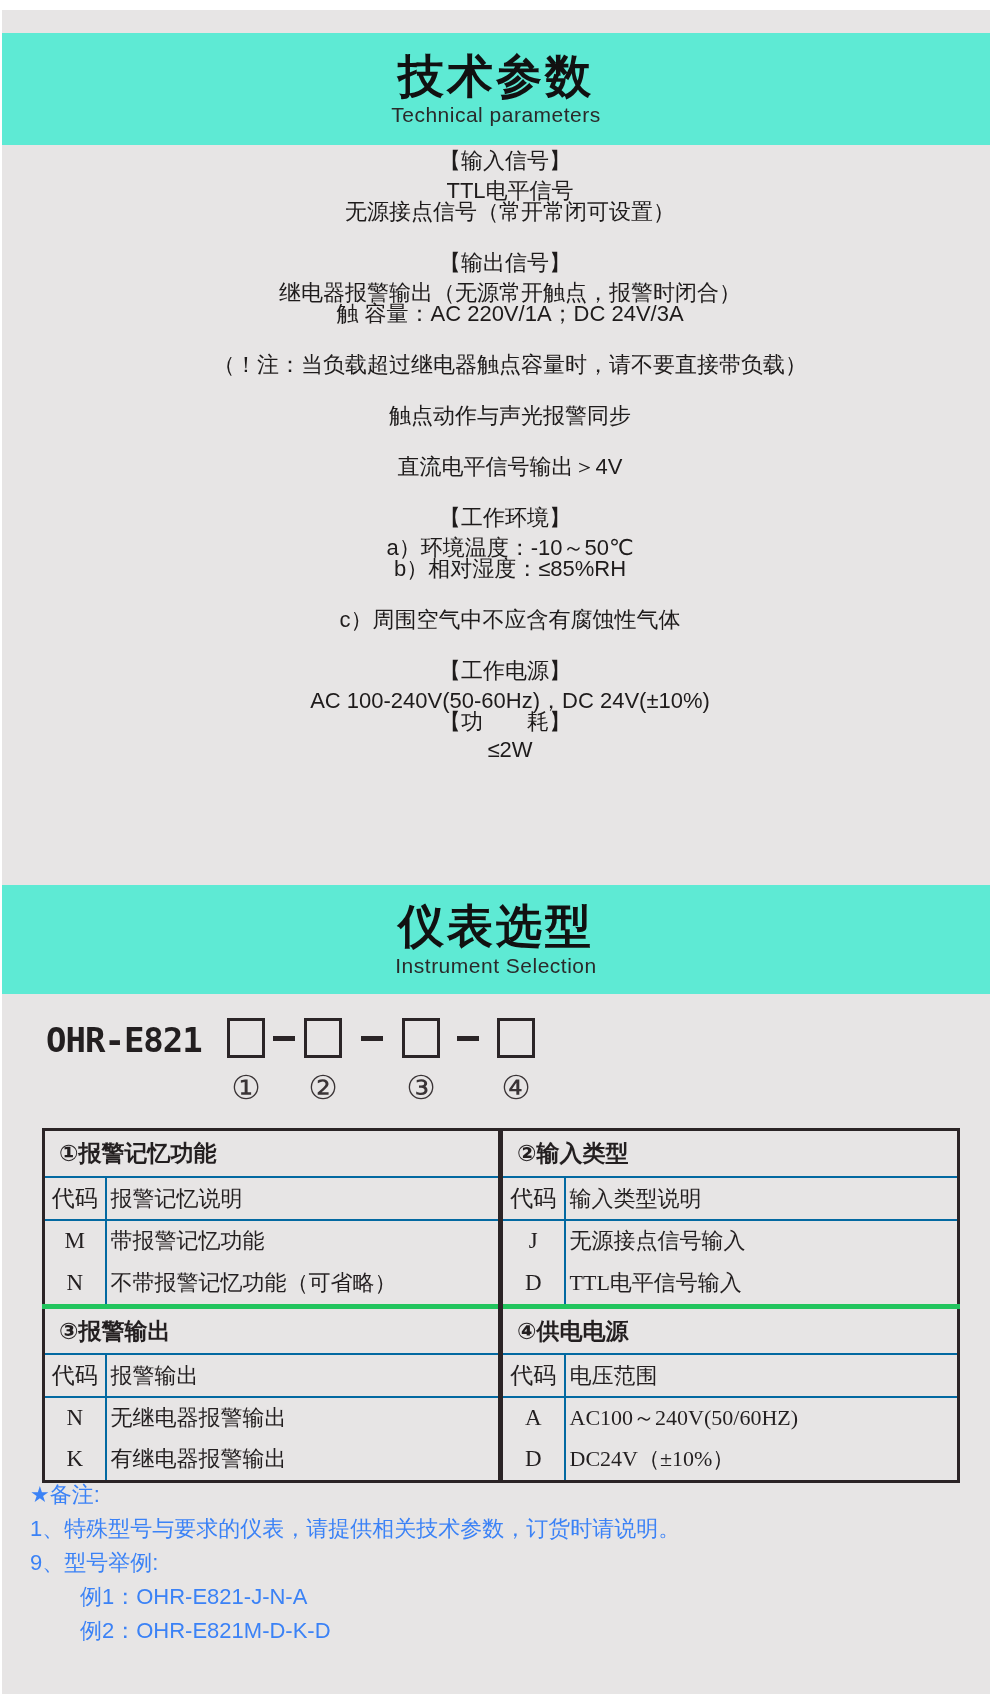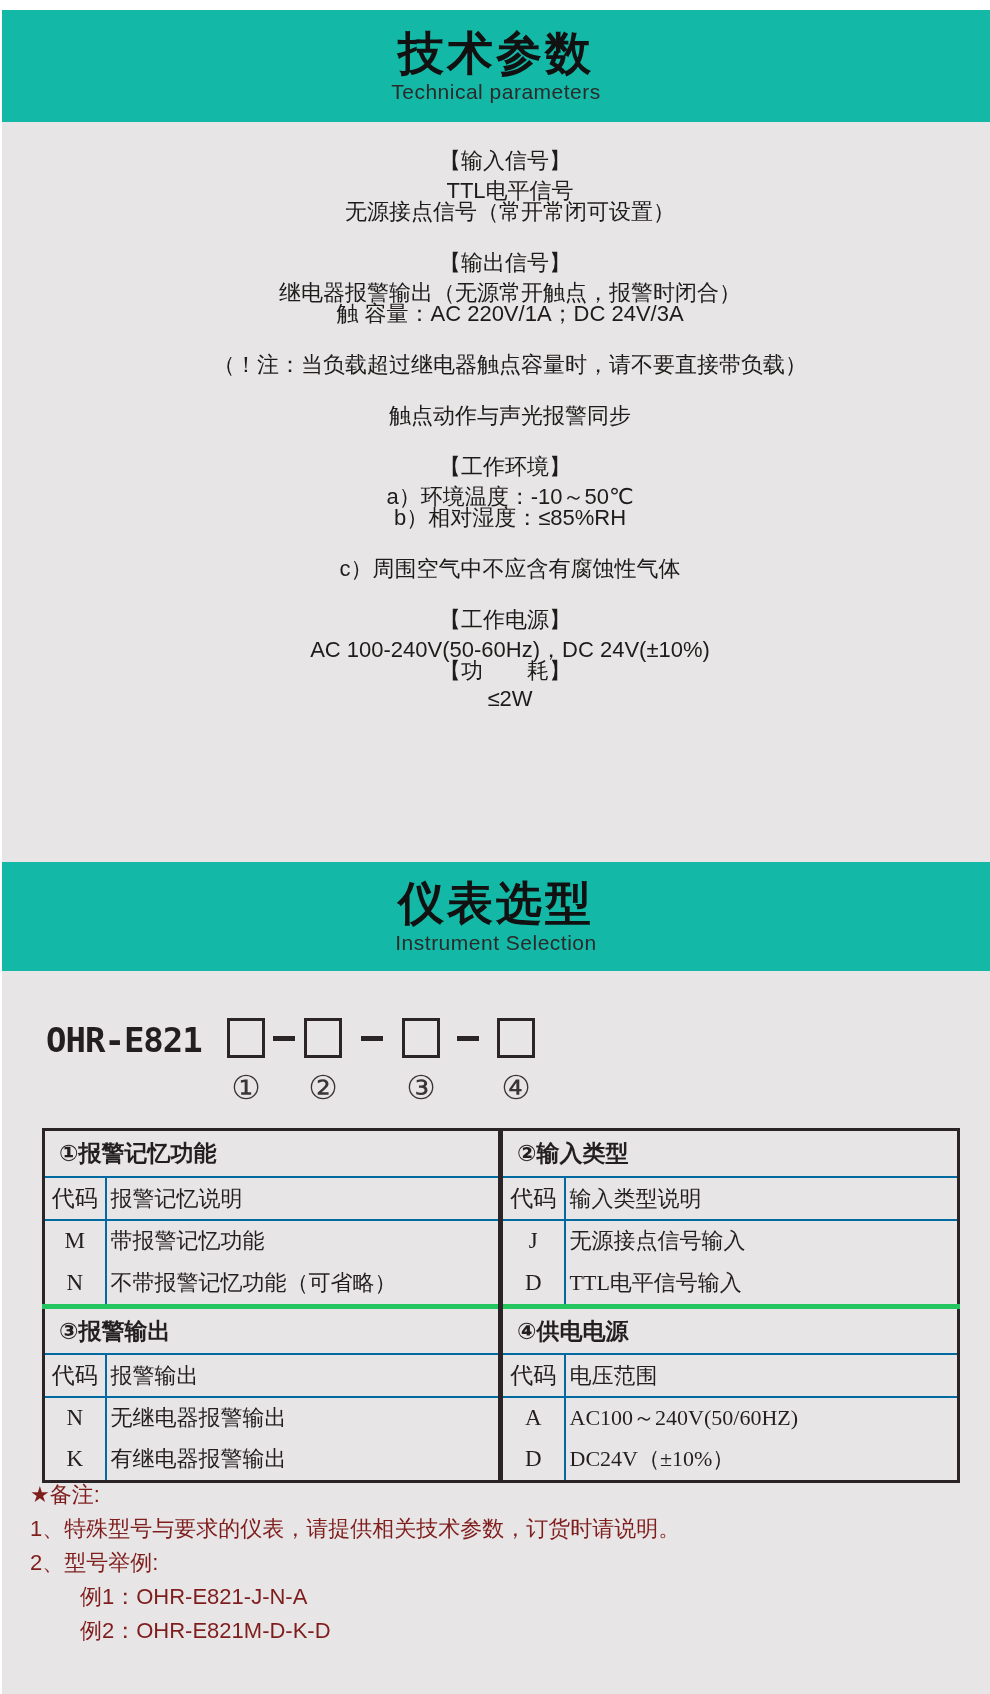--- a/index.html
+++ b/index.html
@@ -5,22 +5,22 @@
   html,body{margin:0;padding:0;}
   body{
     width:990px;height:1694px;background:#ffffff;
     font-family:"Liberation Sans","DejaVu Sans",sans-serif;
     color:#1e1b1b;-webkit-font-smoothing:antialiased;
   }
   .canvas{position:relative;width:990px;height:1694px;background:#ffffff;overflow:hidden;}
   .paper{position:absolute;left:2px;top:10px;width:988px;height:1684px;background:#e7e5e5;}
 
   
-  .band{position:absolute;left:2px;width:988px;background:#14b8a6;
-        display:flex;flex-direction:column;align-items:center;justify-content:center;}
+  .band{position:absolute;left:2px;width:988px;background:#5eead4;
+        display:flex;flex-direction:column;align-items:center;justify-content:center;margin-top:23px;}
   .band1{top:10px;height:112px;}
   .band2{top:862px;height:109px;}
   .band .zh{font-size:46px;font-weight:bold;color:#111;letter-spacing:3px;line-height:1.1;}
   .band .en{font-size:21px;color:#2a2a2a;letter-spacing:0.5px;margin-top:2px;}
 
   
   .specs{position:absolute;left:70px;top:146px;width:880px;}
   .spec-line{display:flex;align-items:center;height:51px;font-size:22px;color:#1e1b1b;flex-direction:column;}
   .spec-label{min-width:142px;flex-shrink:0;white-space:pre;}
   .spec-text{white-space:pre;}
@@ -50,21 +50,21 @@
   table.sel tr.sep td{border-top:5px solid #22c55e;}
   table.sel td.code{text-align:center;font-size:23px;}
   table.sel td.desc{padding-left:4px;}
   table.sel tr.nbb td{border-bottom:0;}
   table.sel tr.nbt td{border-top:0;}
   tr.rh1 td{height:45px;} tr.rh2 td{height:41px;} tr.rh3 td{height:40px;}
   tr.rh4 td{height:43px;} tr.rh5 td{height:44px;} tr.rh6 td{height:41px;}
   tr.rh7 td{height:40px;} tr.rh8 td{height:42px;}
 
   
-  .notes{position:absolute;left:30px;top:1478px;width:930px;font-size:22px;color:#7f1d1d;}
+  .notes{position:absolute;left:30px;top:1478px;width:930px;font-size:22px;color:#3b82f6;}
   .notes div{line-height:34px;white-space:pre;}
   .note-example{padding-left:50px;}
 </style>
 </head>
 <body>
 
 <div class="canvas">
   <div class="paper"></div>
 
   <div class="band band1">
@@ -89,20 +89,24 @@
       <span class="spec-label"></span>
       <span class="spec-text">触 容量：AC 220V/1A；DC 24V/3A</span>
     </div>
     <div class="spec-line">
       <span class="spec-label"></span>
       <span class="spec-text">（！注：当负载超过继电器触点容量时，请不要直接带负载）</span>
     </div>
     <div class="spec-line">
       <span class="spec-label"></span>
       <span class="spec-text">触点动作与声光报警同步</span>
+    </div>
+    <div class="spec-line">
+      <span class="spec-label"></span>
+      <span class="spec-text">直流电平信号输出＞4V</span>
     </div>
     <div class="spec-line">
       <span class="spec-label">【工作环境】</span>
       <span class="spec-text">a）环境温度：-10～50℃</span>
     </div>
     <div class="spec-line">
       <span class="spec-label"></span>
       <span class="spec-text">b）相对湿度：≤85%RH</span>
     </div>
     <div class="spec-line">
@@ -188,17 +192,17 @@
       <td class="desc">有继电器报警输出</td>
       <td class="code mid">D</td>
       <td class="desc">DC24V（±10%）</td>
     </tr>
   </tbody>
     </table>
 
   <div class="notes">
     <div>★备注:</div>
     <div>1、特殊型号与要求的仪表，请提供相关技术参数，订货时请说明。</div>
-    <div>2、型号举例:</div>
+    <div>9、型号举例:</div>
     <div class="note-example">例1：OHR-E821-J-N-A</div>
     <div class="note-example">例2：OHR-E821M-D-K-D</div>
   </div>
 </div>
 
 </body></html>

